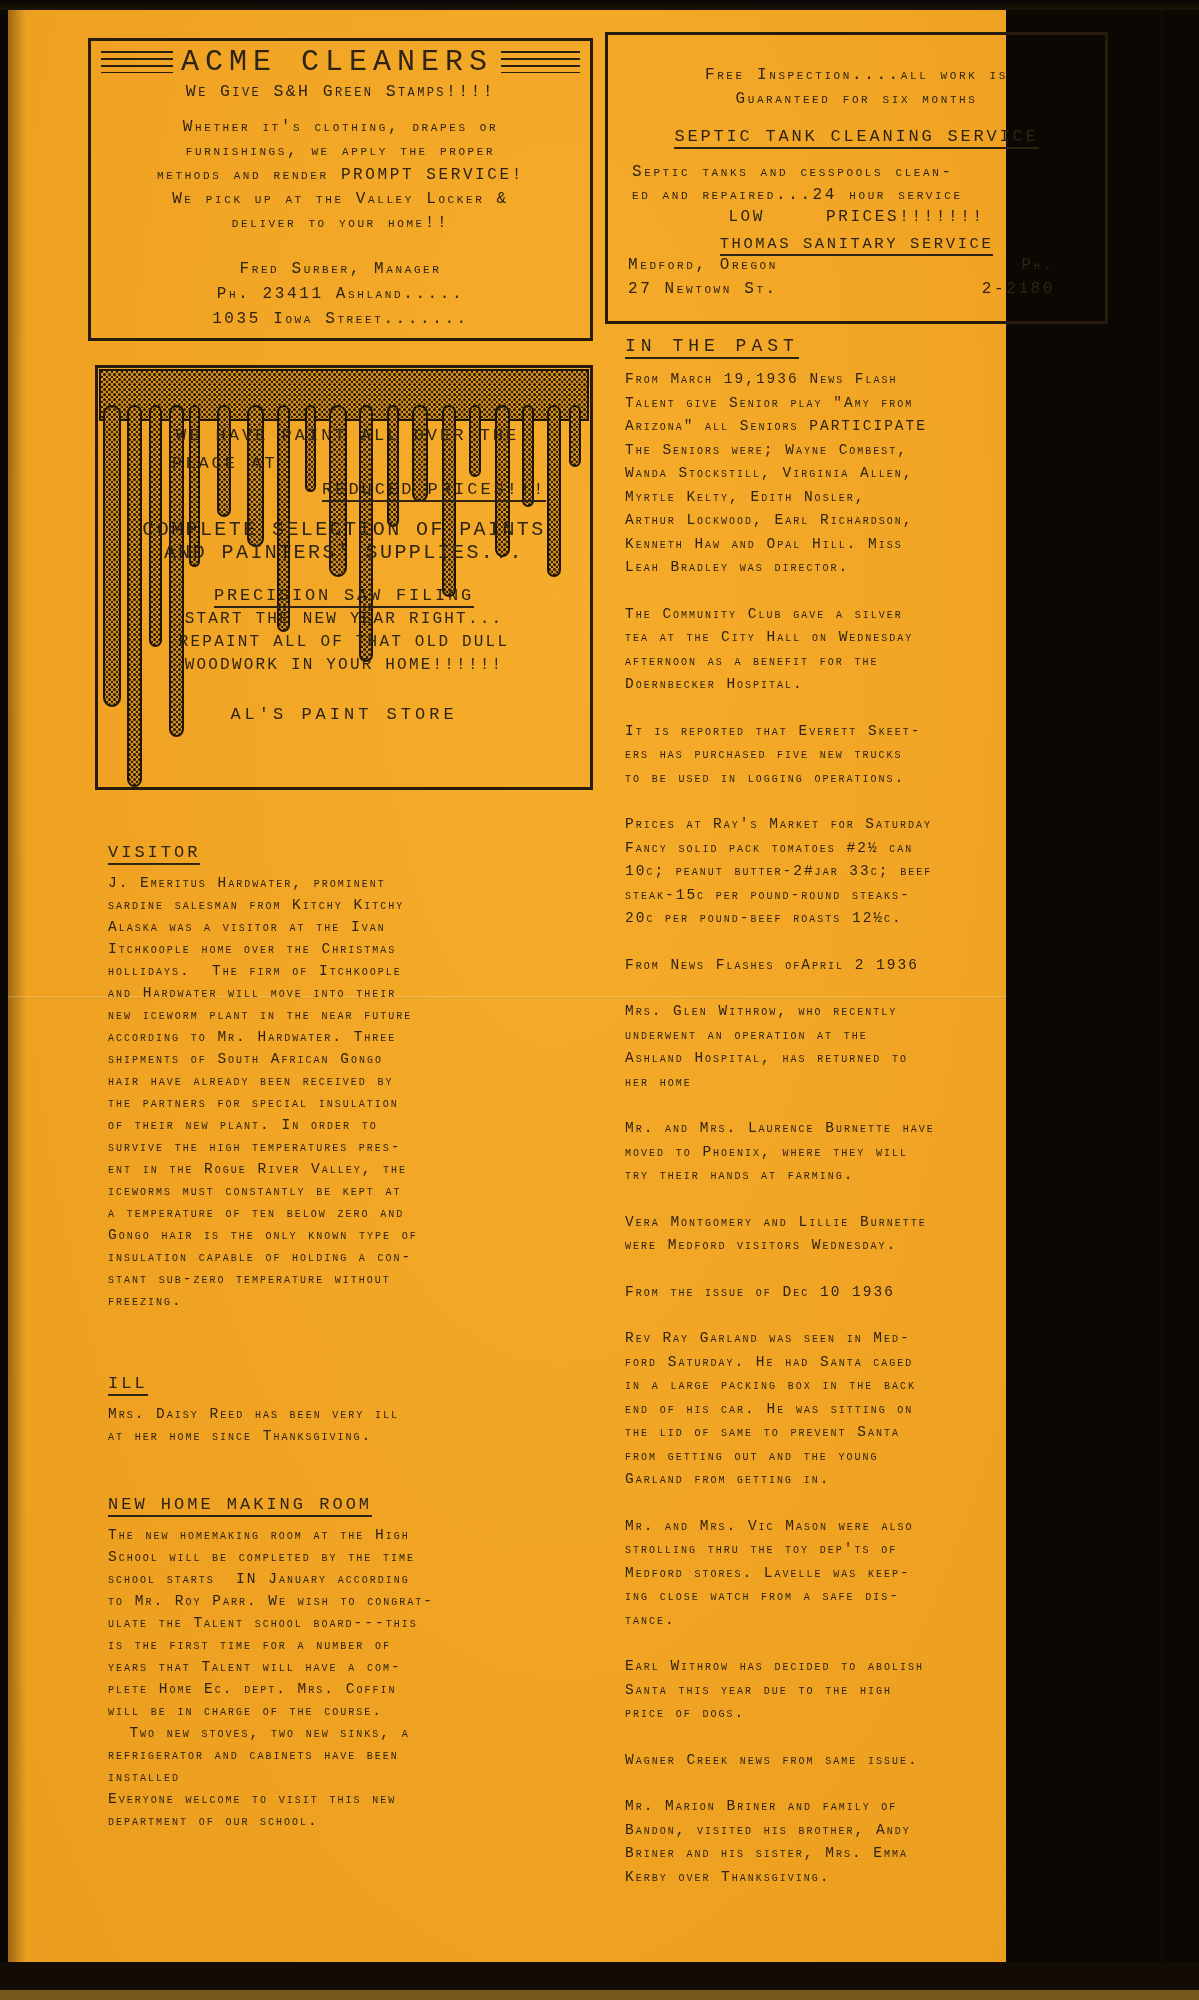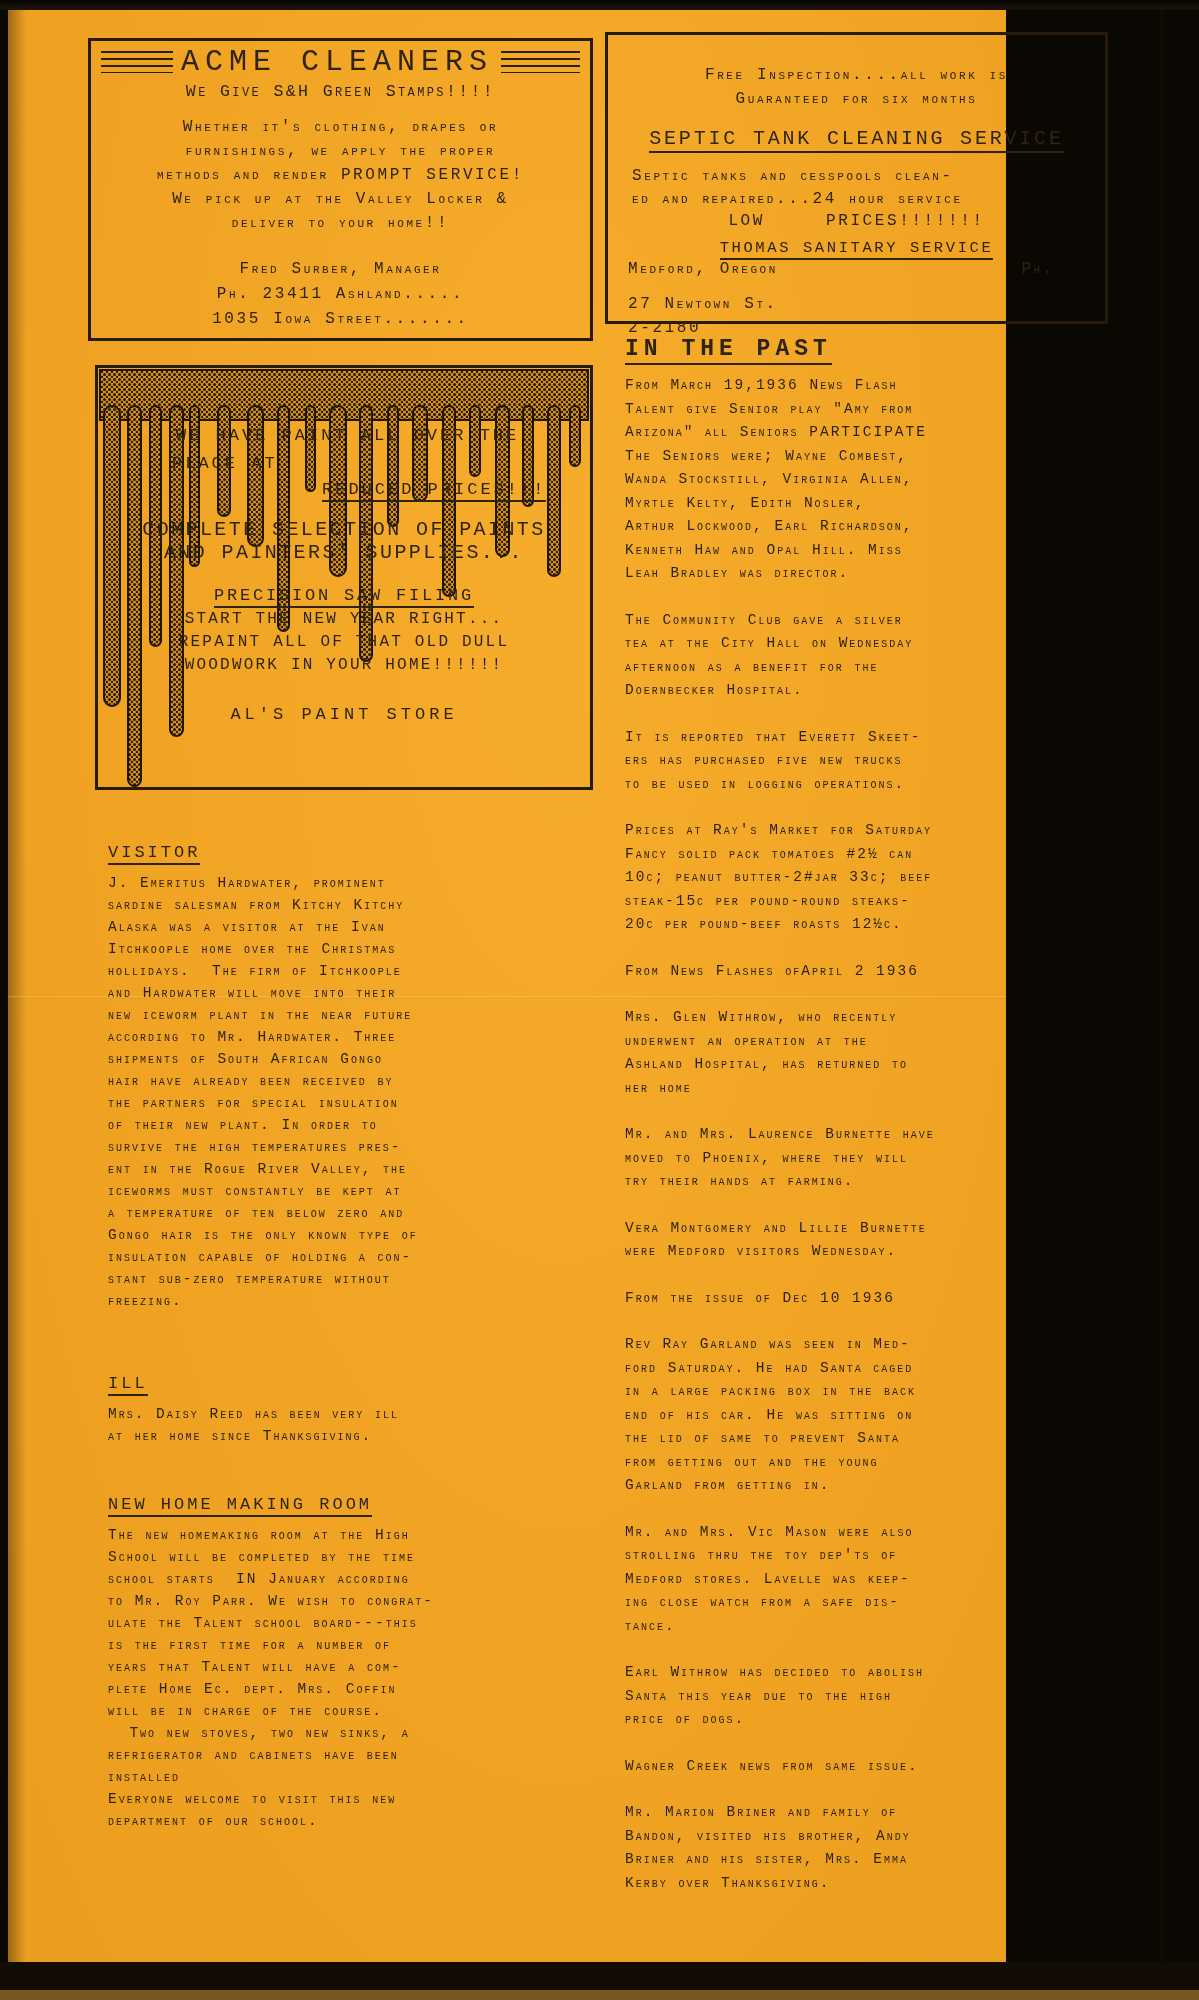--- a/index.html
+++ b/index.html
@@ -32,26 +32,26 @@
   .rules.r{flex:1;}
   .acme h1{margin:0;font-size:30px;font-weight:400;letter-spacing:6px;line-height:32px;font-variant:small-caps;}
   .t16{font-size:16px;letter-spacing:2.6px;}
   .acme .stamps{margin-top:4px;font-size:16.5px;letter-spacing:2.4px;}
   .acme .bodytxt{margin-top:14px;line-height:24px;}
   .acme .mgr{margin-top:22px;line-height:25px;}
 
   
   .septic{left:597px;top:22px;width:503px;height:292px;padding:28px 16px;}
   .septic .intro{line-height:24px;}
-  .septic .head{margin-top:16px;font-size:20px;letter-spacing:2.8px;}
+  .septic .head{margin-top:16px;font-size:17px;letter-spacing:2.8px;}
   .septic .bodytxt{margin-top:15px;text-align:left;line-height:23px;padding-left:8px;}
   .septic .low{margin-top:1px;}
   .septic .company{margin-top:9px;font-size:15.5px;}
   .septic .row{display:flex;justify-content:space-between;padding:0 34px 0 4px;line-height:24px;}
-  .septic .row:last-child{margin-top:11px;flex-direction:column;}
+  .septic .row:last-child{margin-top:0;}
 
   
   .paint{left:87px;top:355px;width:498px;height:425px;}
   .drips{position:absolute;left:0;top:0;}
   .paint .abs{position:absolute;font-size:17px;letter-spacing:3px;}
   .paint .l1{left:78px;top:58px;}
   .paint .l2{left:74px;top:86px;}
   .paint .red{left:224px;top:112px;}
   .paint .flow{position:absolute;left:0;top:150px;width:100%;text-align:center;}
   .paint .sel{line-height:23px;font-size:20px;letter-spacing:2.4px;}
@@ -61,21 +61,21 @@
 
   
   .col{position:absolute;font-size:14.5px;letter-spacing:2px;}
   .col p{white-space:pre-wrap;font-variant:small-caps;}
   .left-col{left:100px;top:833px;width:478px;}
   .left-col h2{margin:0 0 10px 0;font-weight:400;font-size:17px;letter-spacing:3px;font-variant:small-caps;}
   .left-col p{margin:0;line-height:22px;}
   .left-col .gap1{margin-top:62px;}
   .left-col .gap2{margin-top:48px;}
   .right-col{left:617px;top:326px;width:548px;}
-  .right-col h2{margin:0 0 12px 0;font-weight:700;font-size:23px;letter-spacing:5px;font-variant:small-caps;}
+  .right-col h2{margin:0 0 12px 0;font-weight:400;font-size:18px;letter-spacing:5px;font-variant:small-caps;}
   .right-col p{margin:0 0 23px 0;line-height:23.5px;}
 </style>
 </head>
 <body>
 
 <div class="stage">
   <div class="paper">
     <div class="edge-left"></div>
     <div class="fold-line"></div>
     <div class="crease"></div>

